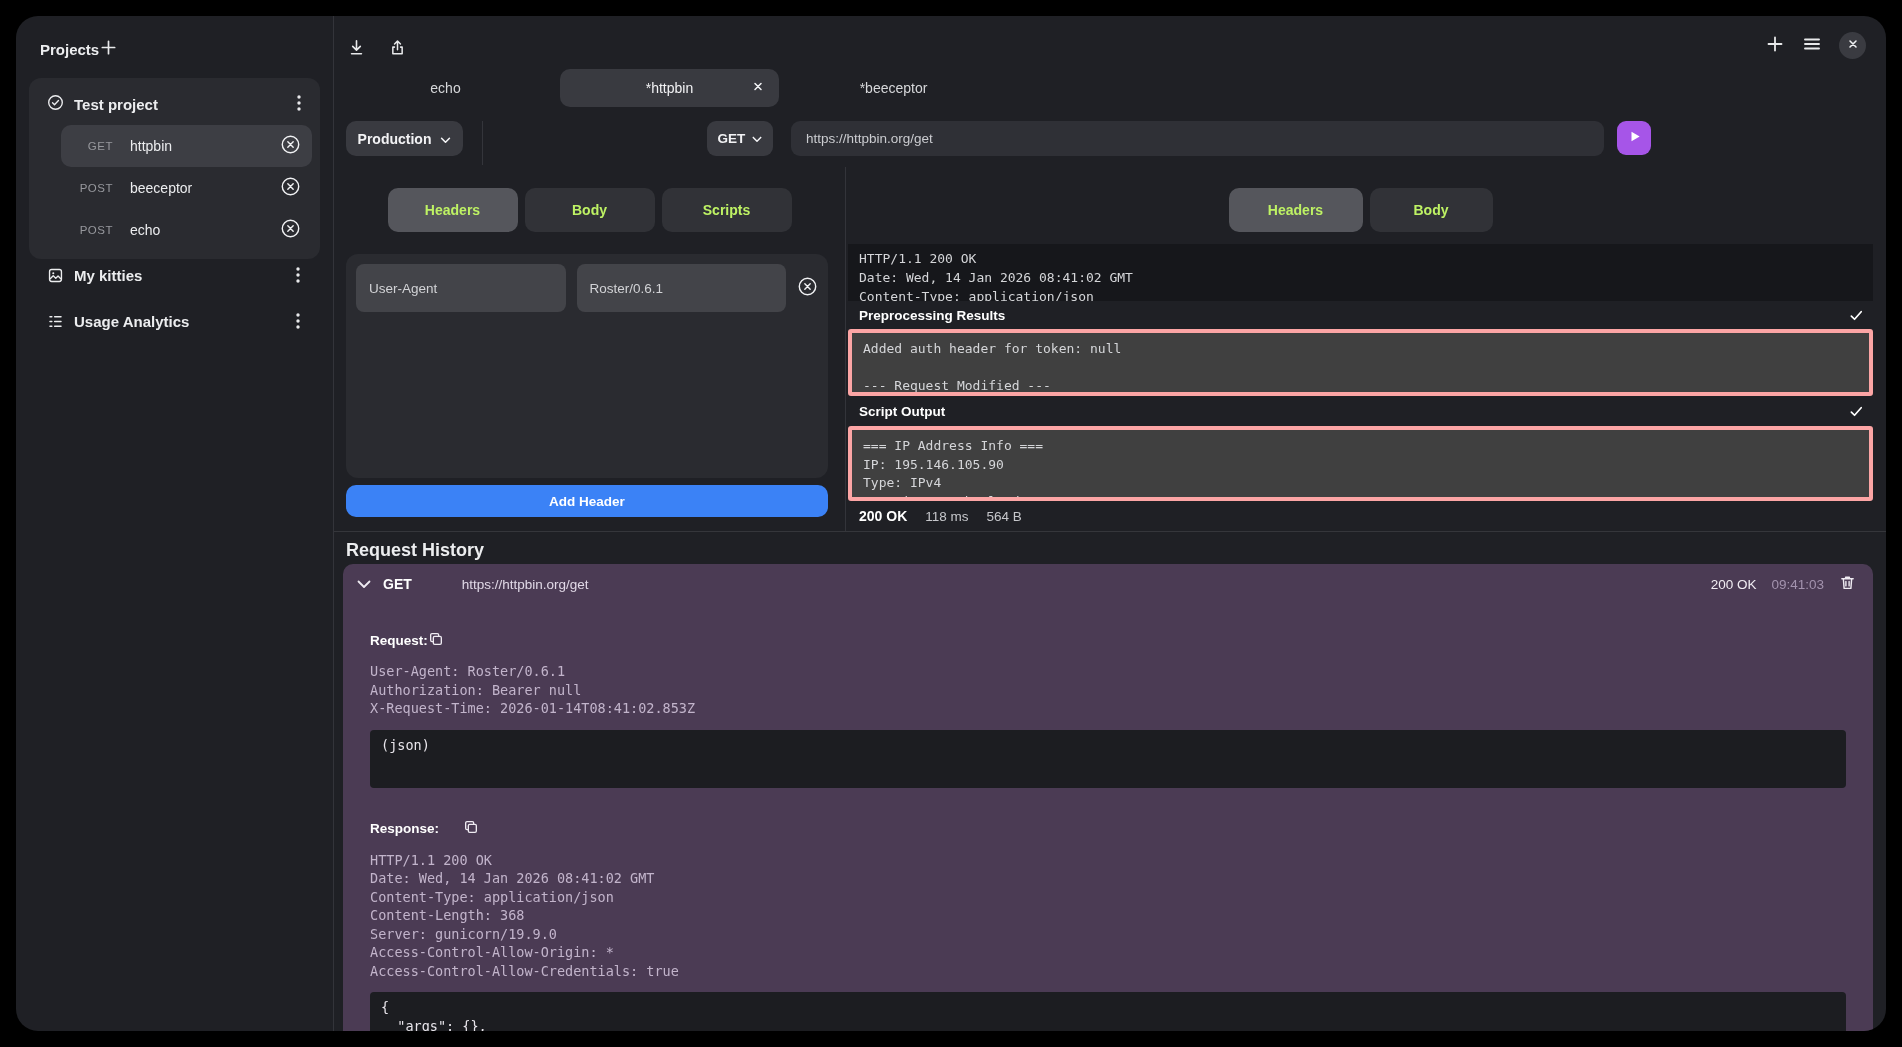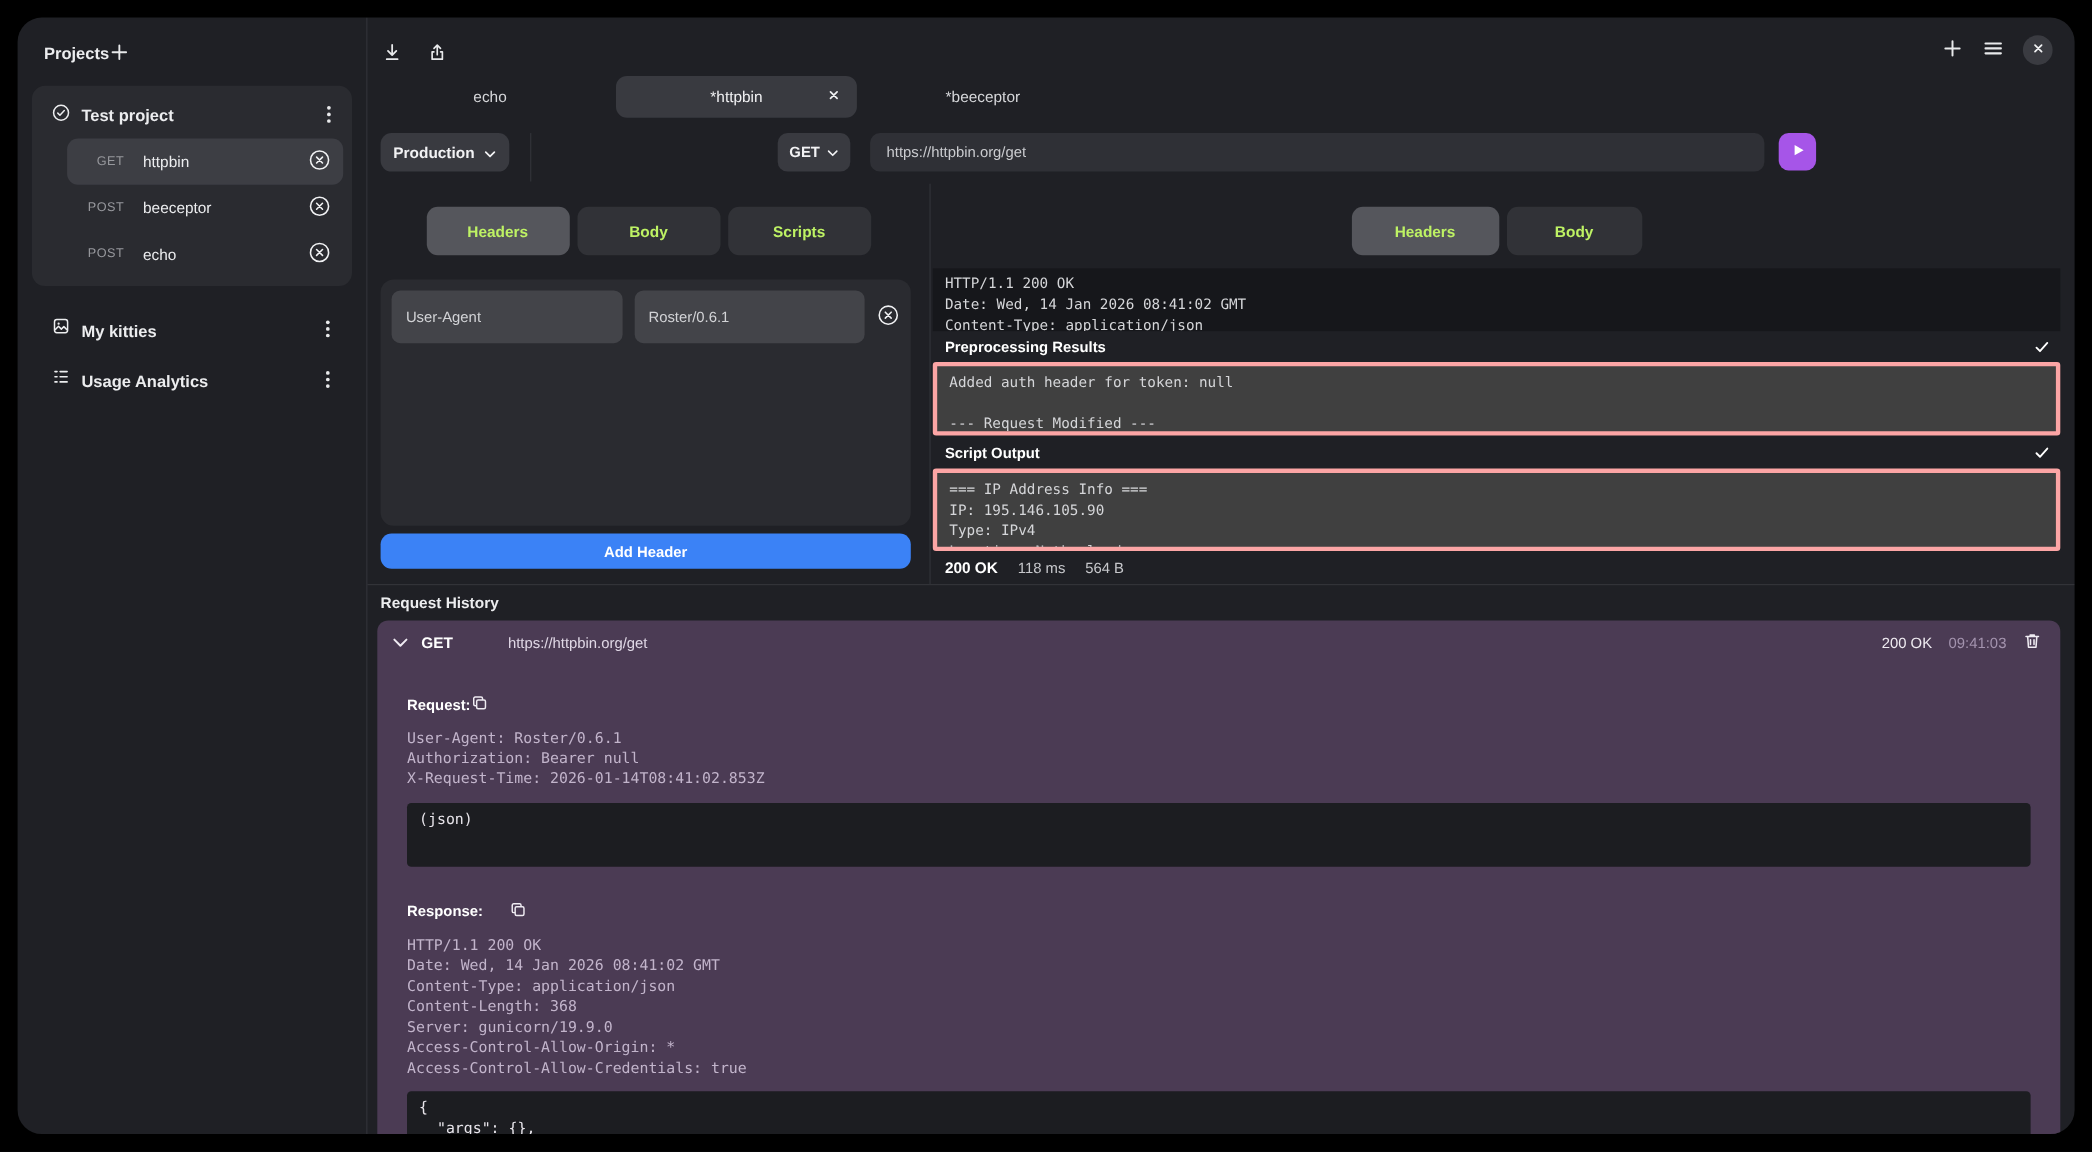--- a/index.html
+++ b/index.html
@@ -15,21 +15,21 @@
   .icon-btn { background:none; border:none; color:#E8E9EB; cursor:pointer; display:flex; align-items:center; justify-content:center; padding:0; }
   .project-card { margin:10px 13px 0 13px; background:#2A2B30; border-radius:12px; padding:8px; }
   .pc-head { display:flex; align-items:center; padding:8px 11px 10px 10px; }
   .pc-head .name { font-size:15px; font-weight:700; margin-left:10px; }
   .pc-head .kebab { margin-left:auto; color:#E8E9EB; }
   .req-item { display:flex; align-items:center; height:42px; margin-left:24px; border-radius:10px; padding-right:11px; }
   .req-item.selected { background:#3D3E44; }
   .req-method { width:52px; text-align:right; font-size:11.5px; letter-spacing:.5px; color:#97989D; }
   .req-name { font-size:14px; color:#ECEDEF; margin-left:17px; }
   .req-close { margin-left:auto; color:#F0F1F3; }
-  .sb-row { display:flex; align-items:flex-end; height:42px; padding:0 33px 0 31px; margin-top:4px; }
+  .sb-row { display:flex; align-items:flex-start; height:42px; padding:0 33px 0 31px; margin-top:4px; }
   .sb-row .name { font-size:15px; font-weight:700; margin-left:10px; }
   .sb-row .kebab { margin-left:auto; color:#E8E9EB; }
 
   
   .main { flex:1; position:relative; }
   .topbar { position:relative; height:91px; }
   .tb-left { position:absolute; left:13px; top:22px; display:flex; gap:22px; color:#E8E9EB; }
   .tb-right { position:absolute; right:20px; top:16px; display:flex; gap:17px; align-items:center; color:#E8E9EB; }
   .close-circle { width:27px; height:27px; border-radius:50%; background:#3A3B41; display:flex; align-items:center; justify-content:center; color:#F0F1F3; border:none; cursor:pointer; }
   .tabstrip { position:absolute; left:2px; top:53px; display:flex; gap:5px; height:38px; }
@@ -72,21 +72,21 @@
   .panel-head .t { font-size:13.5px; font-weight:700; color:#FFFFFF; }
   .panel-head .chk { color:#FFFFFF; display:flex; }
   .panel-body { background:#404040; border:4px solid #fca5a5; border-radius:3px; padding:7px 11px;
                 font-size:13px; line-height:18.5px; color:#D5D6D9; overflow:hidden; }
   .pb1 { height:67px; } .pb2 { height:75px; }
   .status-row { display:flex; align-items:center; gap:18px; height:30px; padding-left:11px; font-size:13.5px; color:#C6C7CB; }
   .status-code { font-size:14px; font-weight:700; color:#FFFFFF; }
 
   
   .history { border-top:1px solid #35363B; }
-  .history-title { margin:8px 4px 7px 12px; font-size:14px; font-weight:700; height:17px; }
+  .history-title { margin:8px 4px 7px 12px; font-size:18px; font-weight:700; height:17px; }
   .history-card { margin:0 13px 0 9px; background:#4B3B54; border-radius:10px; min-height:520px; }
   .hist-head { height:40px; display:flex; align-items:center; padding:0 17px 0 14px; }
   .hist-chevron { color:#EFEBF2; display:flex; background:none; border:none; cursor:pointer; }
   .hist-method { font-size:14px; font-weight:700; margin-left:12px; color:#FFFFFF; }
   .hist-url { font-size:13.5px; color:#E0D8E6; margin-left:50px; }
   .hist-right { margin-left:auto; display:flex; align-items:center; gap:15px; }
   .hist-status { font-size:13.5px; color:#F0ECF2; }
   .hist-time { font-size:13.5px; color:#A393AE; }
   .hist-trash { color:#EFEBF2; background:none; border:none; cursor:pointer; display:flex; }
   .hist-section { padding:0 27px; }

